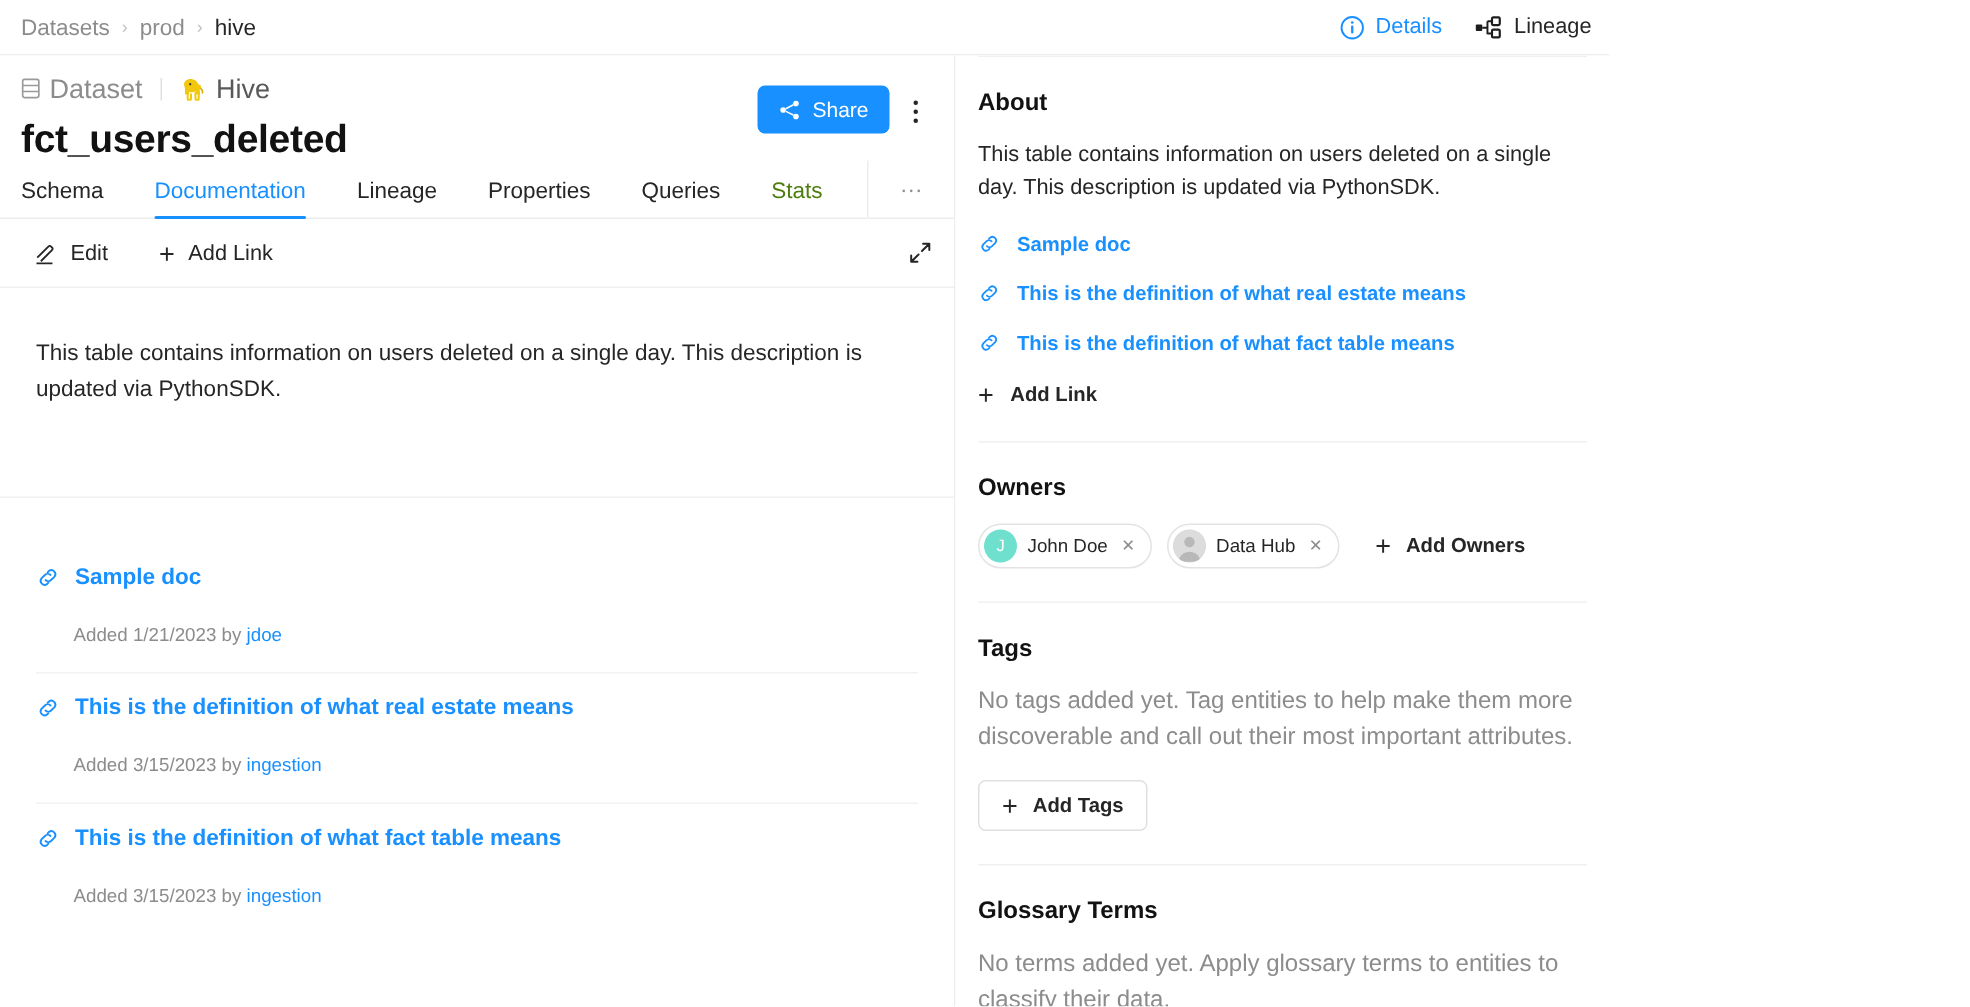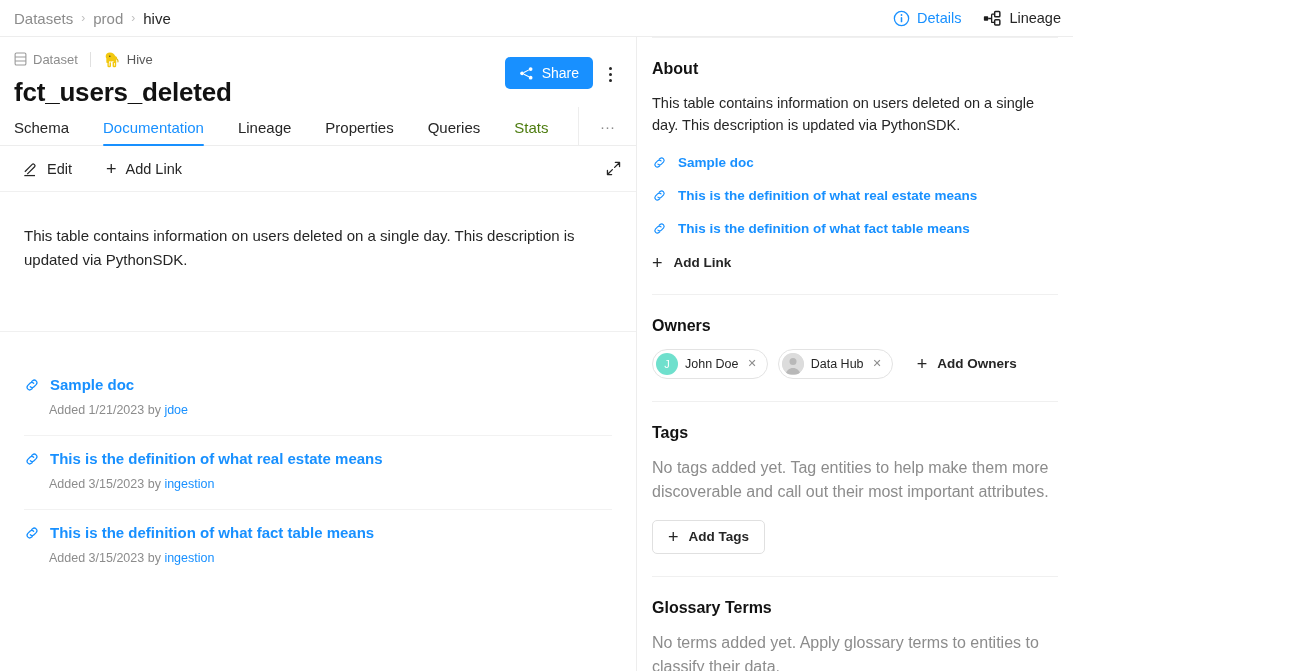--- a/index.html
+++ b/index.html
@@ -37,21 +37,21 @@
 
   
   .body { flex: 1; display: flex; min-height: 0; }
   .left { width: 637px; min-width: 637px; border-right: 1px solid #ededed;
           display: flex; flex-direction: column; background: #fff; }
   .right { flex: 1; background: #fff; overflow: hidden; position: relative; }
 
   
   .ent-head { padding: 10px 14px 0 14px; }
   .ent-meta { display: flex; align-items: center; gap: 0; height: 24px; }
-  .meta-chip { display: flex; align-items: center; gap: 6px; font-size: 13px; color: #8c8c8c; }
+  .meta-chip { display: flex; align-items: center; gap: 6px; font-size: 18px; color: #8c8c8c; }
   .meta-chip.platform { color: #595959; }
   .meta-div { width: 1px; height: 15px; background: #e0e0e0; margin: 0 12px; }
   .ent-title-row { display: flex; align-items: flex-start; }
   .ent-title { font-size: 26px; font-weight: 700; color: #121212; letter-spacing: -0.2px;
                margin-top: 6px; }
   .head-actions { margin-left: auto; display: flex; align-items: flex-end; gap: 4px;
                   position: absolute; right: 690px; top: 57px; }
   .share-btn {
     background: #1890ff; color: #fff; border: none; border-radius: 5px;
     height: 32px; padding: 0 14px; display: flex; align-items: center; gap: 8px;
@@ -86,21 +86,21 @@
   
   .doc-body { padding: 32px 22px 0 24px; height: 140px; border-bottom: 1px solid #f0f0f0; }
   .doc-text { font-size: 15px; line-height: 1.6; color: #262626; max-width: 560px; }
 
   
   .links-list { padding: 30px 24px 0 24px; }
   .link-row { padding: 14px 0 18px 0; }
   .link-row + .link-row { border-top: 1px solid #f2f2f2; }
   .link-title { display: flex; align-items: center; gap: 10px; color: #1890ff;
                 font-size: 15px; font-weight: 700; cursor: pointer; }
-  .link-sub { font-size: 12.5px; color: #8c8c8c; margin-top: 10px; padding-left: 25px; }
+  .link-sub { font-size: 12.5px; color: #8c8c8c; margin-top: 23px; padding-left: 25px; }
   .link-sub a { color: #1890ff; text-decoration: none; cursor: pointer; }
 
   
   .sync-row { height: 47px; display: flex; align-items: center; gap: 8px;
               padding: 0 22px 0 15px; font-size: 14px; color: #262626; }
   .dot-green { width: 8px; height: 8px; border-radius: 50%; background: #16b45c; flex: none; }
   .sync-strong { font-weight: 700; }
   .hr { height: 1px; background: #f0f0f0; margin: 0 15px; }
   .sec { padding: 22px 22px 22px 15px; }
   .sec-title { font-size: 16px; font-weight: 700; color: #121212; margin-bottom: 14px; }

